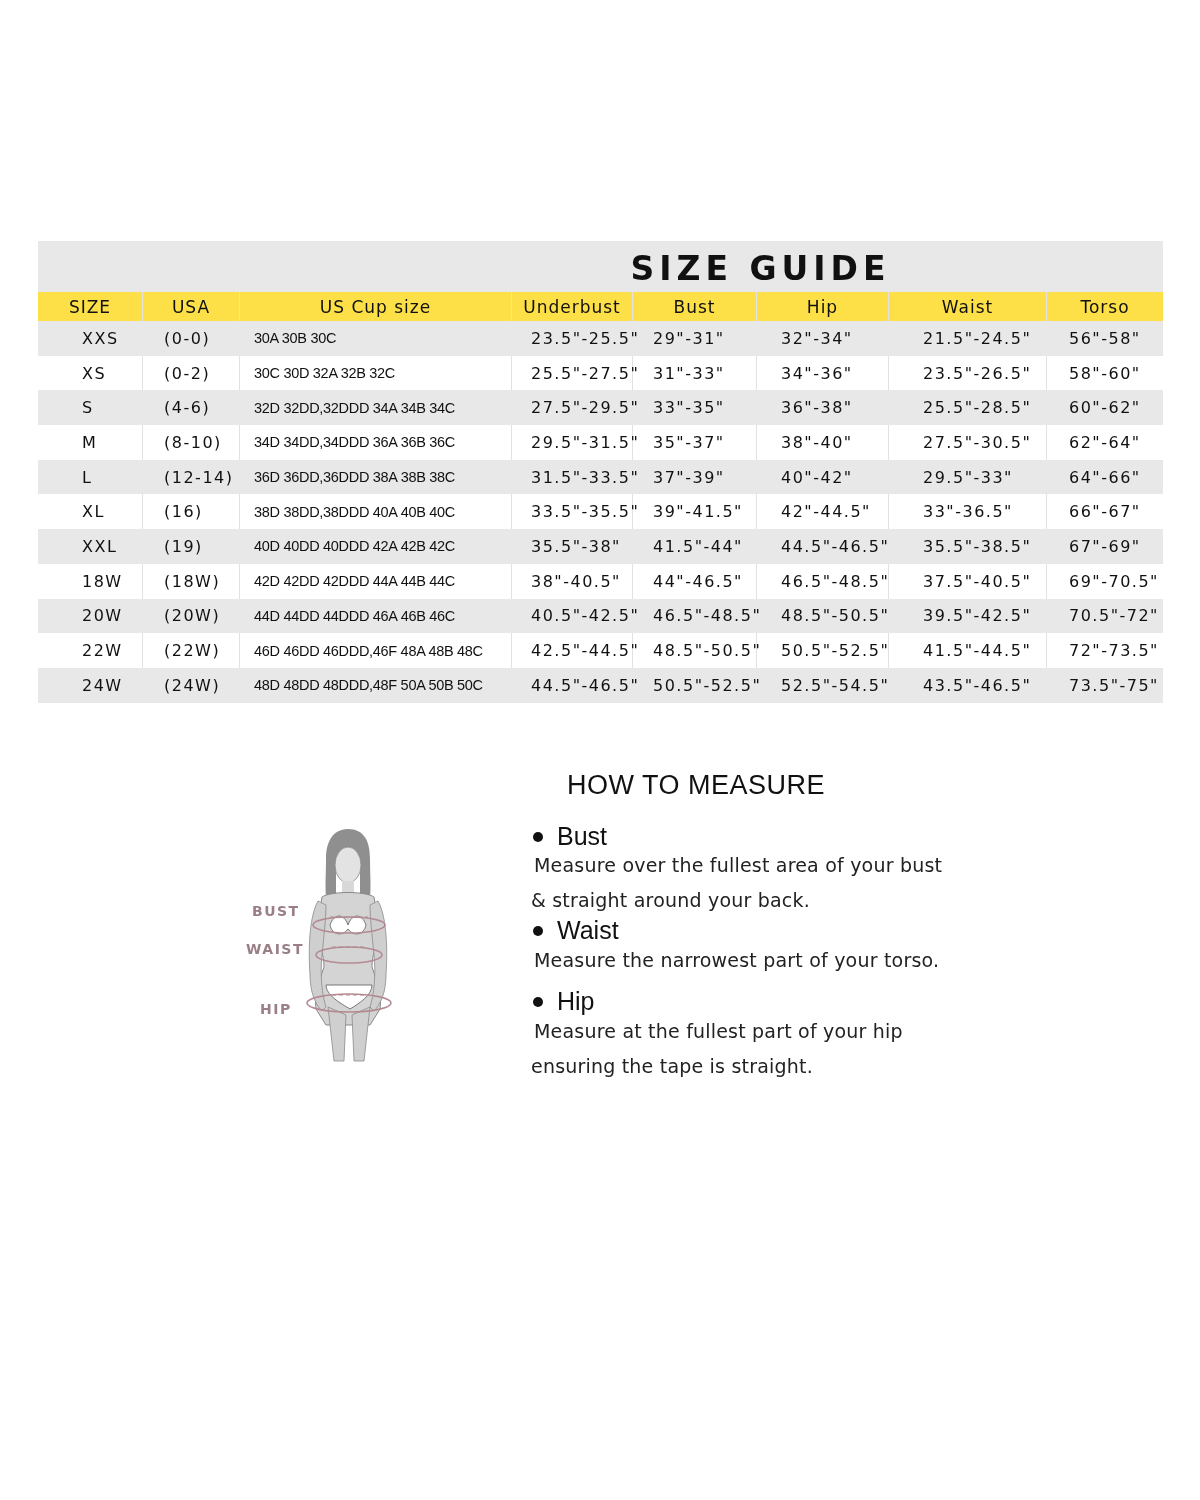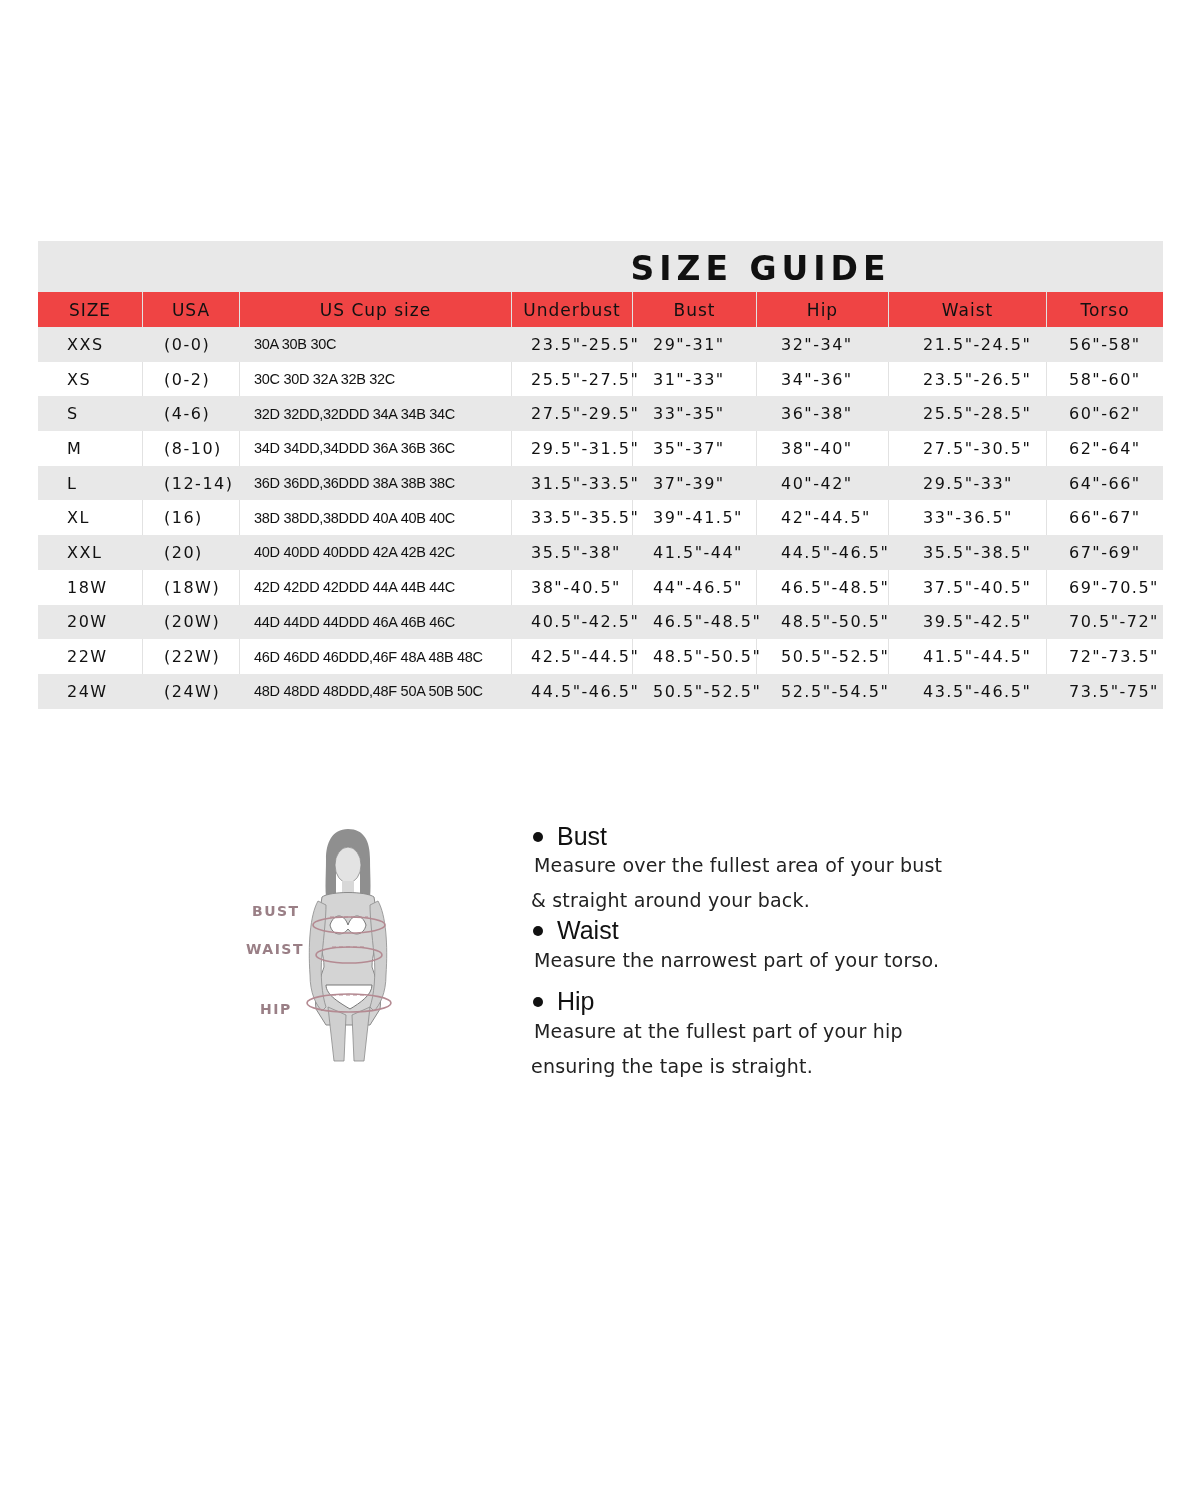--- a/index.html
+++ b/index.html
@@ -17,31 +17,31 @@
   }
   .title-band .title {
     font-family: "DejaVu Sans", sans-serif; font-size: 33px; letter-spacing: 5px;
     color: #111; margin-left: 320px; margin-top: 4px; font-weight: bold;
   }
   .grid-row {
     display: grid;
     grid-template-columns: 105px 97px 272px 121px 124px 132px 158px 116px;
     height: 34.7px; align-items: center;
   }
-  .grid-row.header { height: 35px; background: #ef4444; text-align: right; }
+  .grid-row.header { height: 29px; background: #fde047; text-align: right; }
   .grid-row.shade { background: #e8e8e8; }
   .cell {
     height: 100%; display: flex; align-items: center;
     font-size: 16px; letter-spacing: 1.5px; white-space: nowrap;
     border-right: 1px solid #e2e2e2; box-sizing: border-box;
   }
   .cell:last-child { border-right: none; }
   .grid-row.shade .cell { border-right-color: #e8e8e8; }
   .header .cell { justify-content: center; font-size: 17px; letter-spacing: 1px; }
-  .c-size { padding-left: 29px; }
+  .c-size { padding-left: 44px; }
   .c-usa { padding-left: 21px; }
   .c-cup { padding-left: 14px; font-family: "Liberation Sans", sans-serif; font-size: 14.5px; letter-spacing: -0.3px; }
   .c-under { padding-left: 19px; }
   .c-bust { padding-left: 20px; }
   .c-hip { padding-left: 24px; }
   .c-waist { padding-left: 34px; }
   .c-torso { padding-left: 22px; }
 
   .measure {
     position: absolute; left: 0; top: 760px; width: 1200px; height: 340px;
@@ -145,21 +145,21 @@
         <div class="cell c-usa">(16)</div>
         <div class="cell c-cup">38D 38DD,38DDD 40A 40B 40C</div>
         <div class="cell c-under">33.5"-35.5"</div>
         <div class="cell c-bust">39"-41.5"</div>
         <div class="cell c-hip">42"-44.5"</div>
         <div class="cell c-waist">33"-36.5"</div>
         <div class="cell c-torso">66"-67"</div>
       </div>
       <div class="grid-row shade">
         <div class="cell c-size">XXL</div>
-        <div class="cell c-usa">(20)</div>
+        <div class="cell c-usa">(19)</div>
         <div class="cell c-cup">40D 40DD 40DDD 42A 42B 42C</div>
         <div class="cell c-under">35.5"-38"</div>
         <div class="cell c-bust">41.5"-44"</div>
         <div class="cell c-hip">44.5"-46.5"</div>
         <div class="cell c-waist">35.5"-38.5"</div>
         <div class="cell c-torso">67"-69"</div>
       </div>
       <div class="grid-row">
         <div class="cell c-size">18W</div>
         <div class="cell c-usa">(18W)</div>
@@ -197,20 +197,21 @@
         <div class="cell c-under">44.5"-46.5"</div>
         <div class="cell c-bust">50.5"-52.5"</div>
         <div class="cell c-hip">52.5"-54.5"</div>
         <div class="cell c-waist">43.5"-46.5"</div>
         <div class="cell c-torso">73.5"-75"</div>
       </div>
     </div>
 </div>
 
 <div class="measure">
+  <div class="measure-title">HOW TO MEASURE</div>
 
   <div class="item-heading" style="top:62px;">
     <span class="bullet"></span>
     <span>Bust</span>
   </div>
   <div class="desc" style="left:534px; top:94px;">Measure over the fullest area of your bust</div>
   <div class="desc" style="left:531px; top:129px;">&amp; straight  around your back.</div>
 
   <div class="item-heading" style="top:156px;">
     <span class="bullet"></span>

